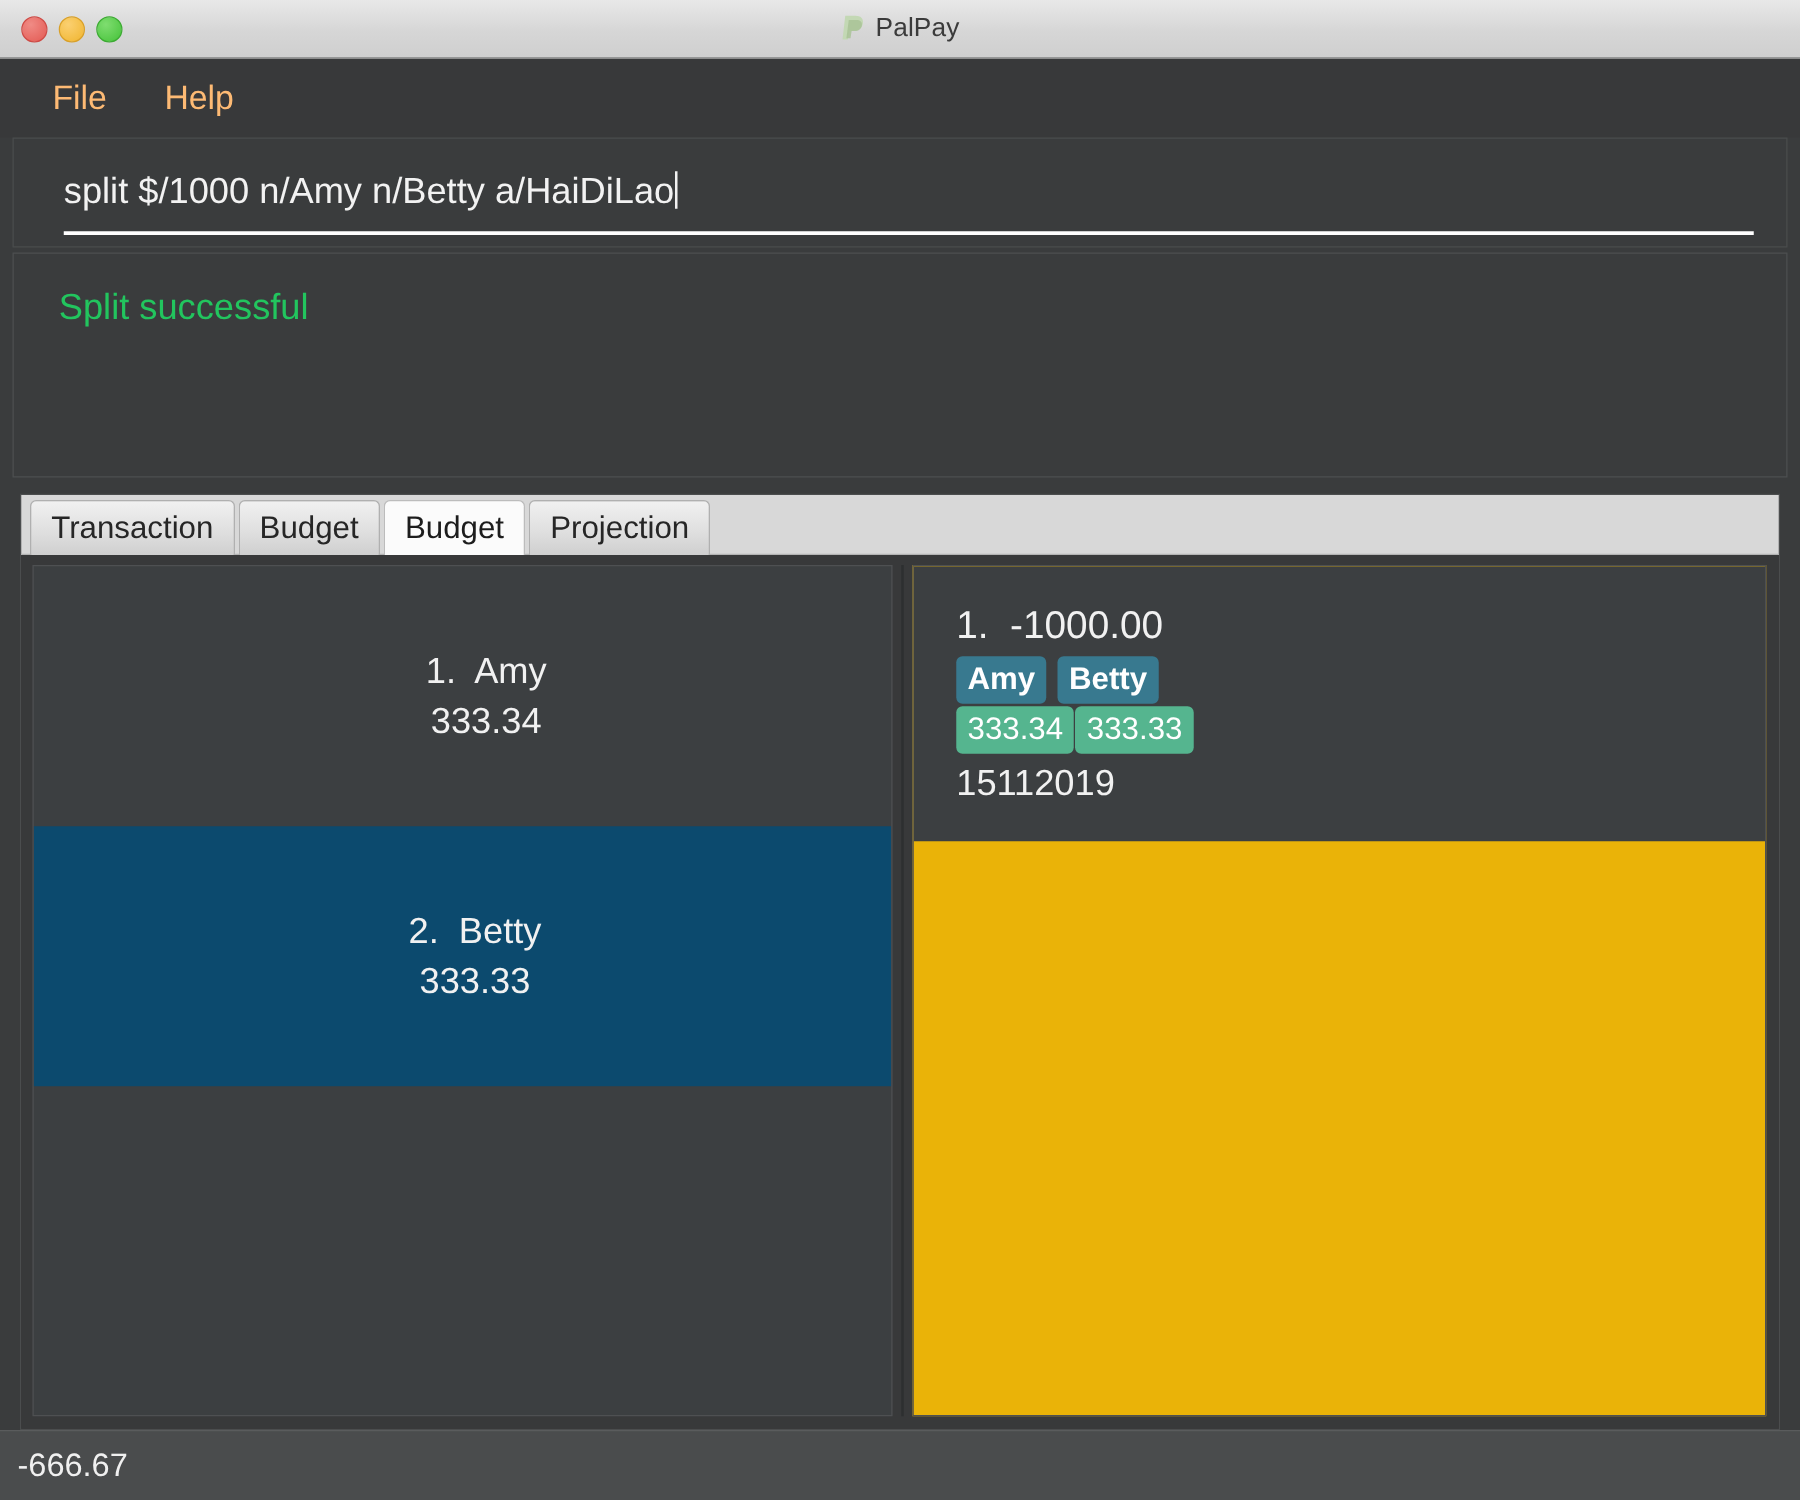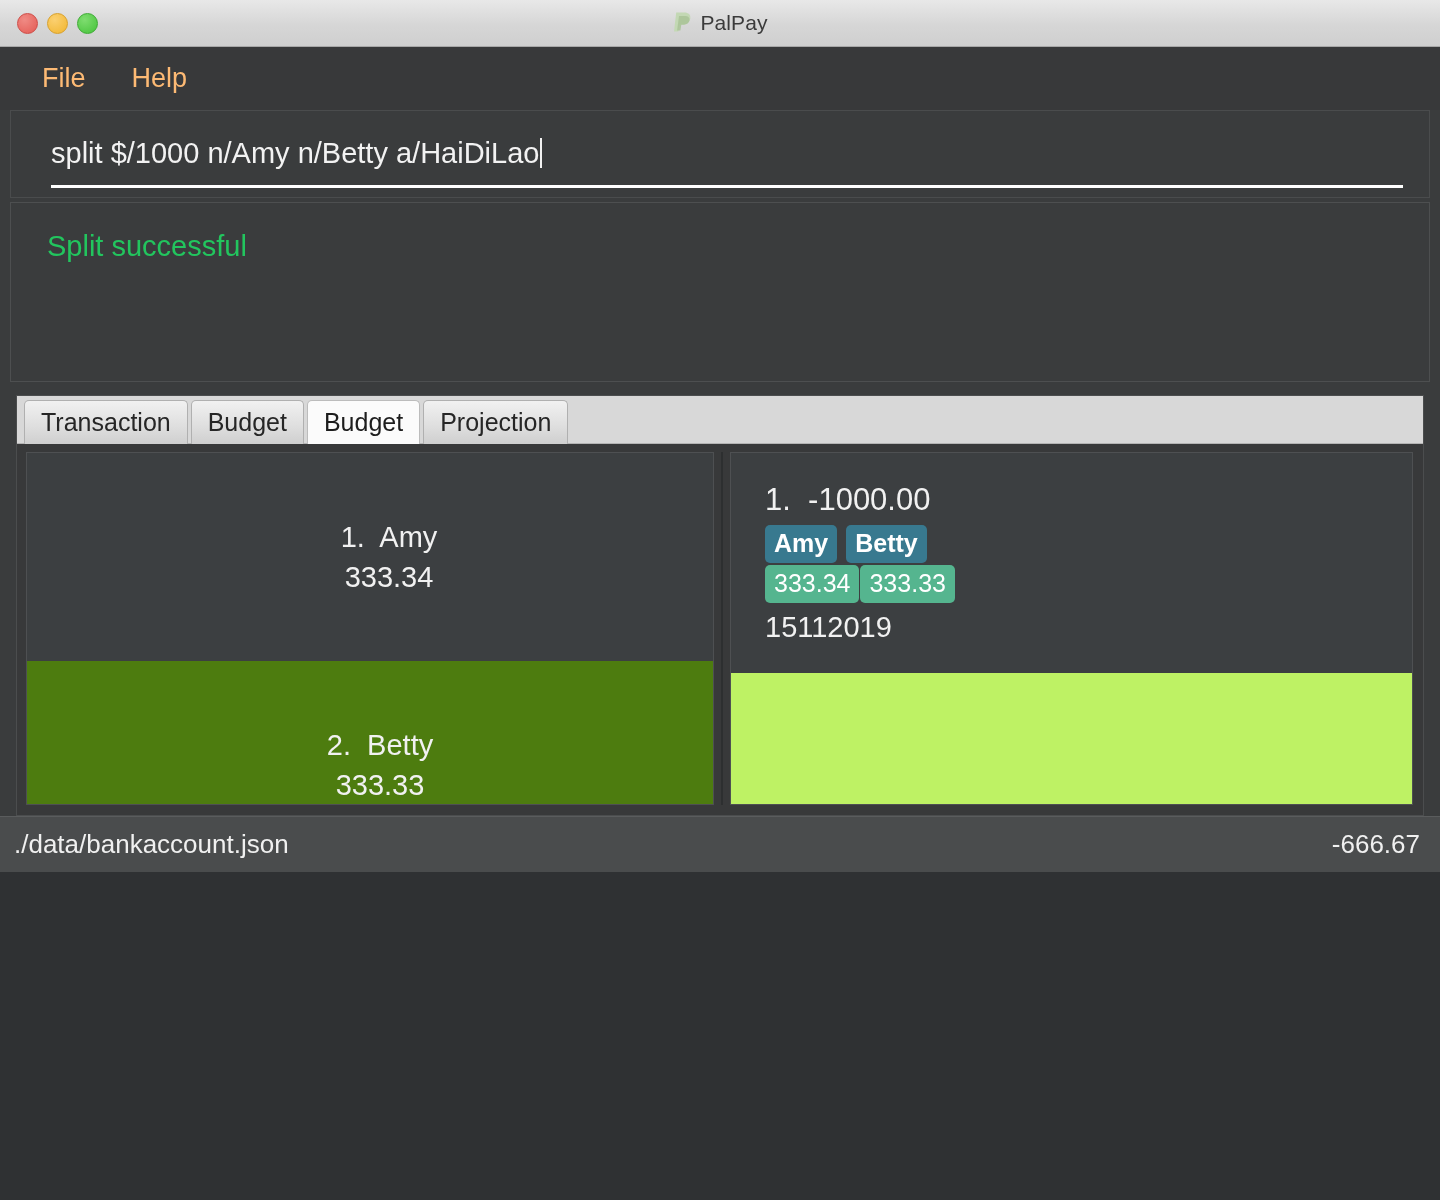--- a/index.html
+++ b/index.html
@@ -9,21 +9,21 @@
   }
   body {
     width: 1440px;
     height: 1200px;
     overflow: hidden;
     font-family: "Liberation Sans", sans-serif;
   }
 
   #app-window {
     width: 1440px;
-    height: 872px;
+    height: 1200px;
     display: flex;
     flex-direction: column;
     background: #3a3c3d;
     position: relative;
   }
 
   
   #title-bar {
     height: 46px;
     flex: 0 0 46px;
@@ -201,21 +201,21 @@
   .list-row {
     height: 208px;
     box-sizing: border-box;
     padding: 0 0 0 38px;
     display: flex;
     flex-direction: column;
     justify-content: center;
     color: #f1f1f1;
     text-align: center;
   }
-  .list-row.selected { background: #4d7c0f; padding-left: 20px; }
+  .list-row.selected { background: #0c4a6e; padding-left: 20px; }
   .list-row .row-title {
     font-size: 29px;
     line-height: 40px;
     white-space: pre;
   }
   .list-row .row-amount {
     font-size: 29px;
     line-height: 40px;
   }
 
@@ -229,21 +229,21 @@
     width: 2px;
     background: #2d2f30;
   }
 
   
   #ledger-detail-panel {
     flex: 1 1 auto;
     margin-right: 10px;
     border: 1px solid #4e5052;
     box-sizing: border-box;
-    background: #bef264;
+    background: #eab308;
     overflow: hidden;
   }
   .detail-card {
     background: #3c3f41;
     padding: 26px 0 26px 34px;
     color: #f1f1f1;
   }
   .detail-title {
     font-size: 31px;
     line-height: 42px;
@@ -370,17 +370,16 @@
             <span class="tag tag-amount">333.33</span>
           </div>
           <div class="detail-date">15112019</div>
         </div>
       </div>
 
     </div>
   </div>
 
   <div id="status-bar">
-    <span class="status-text">./data/bankaccount.json</span>
     <span class="status-text">-666.67</span>
   </div>
 
 </div>
 
 </body></html>

